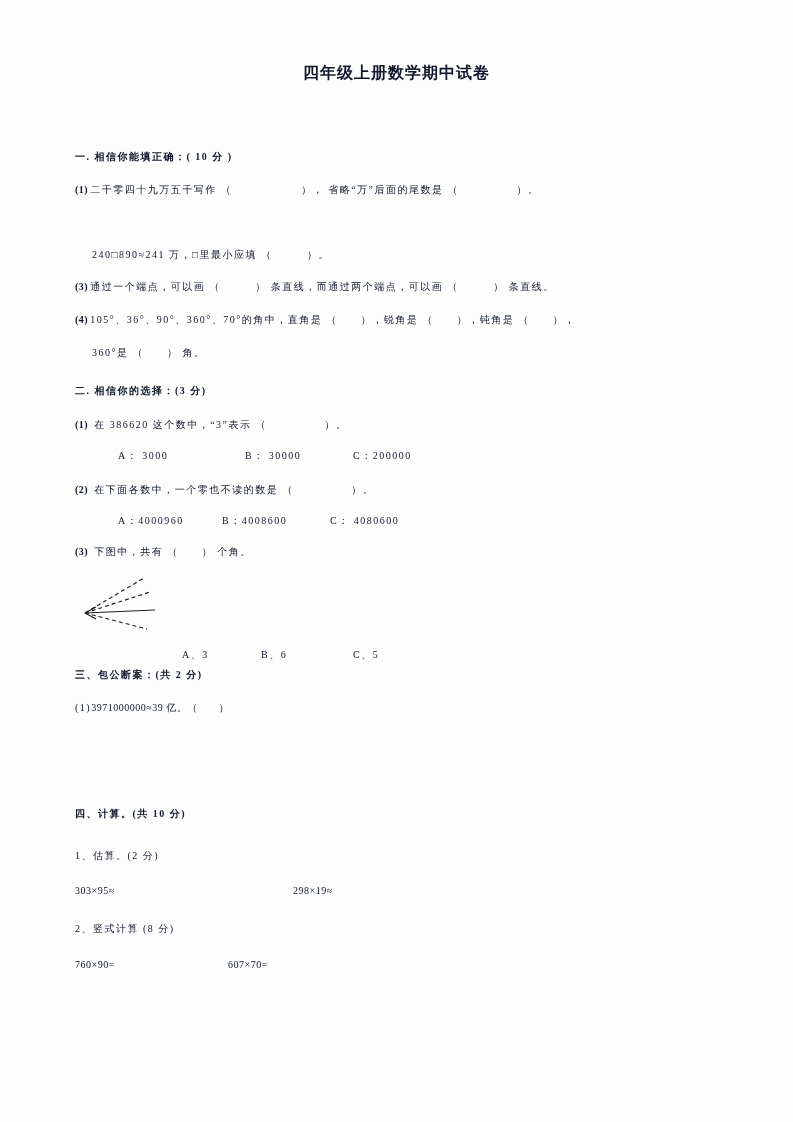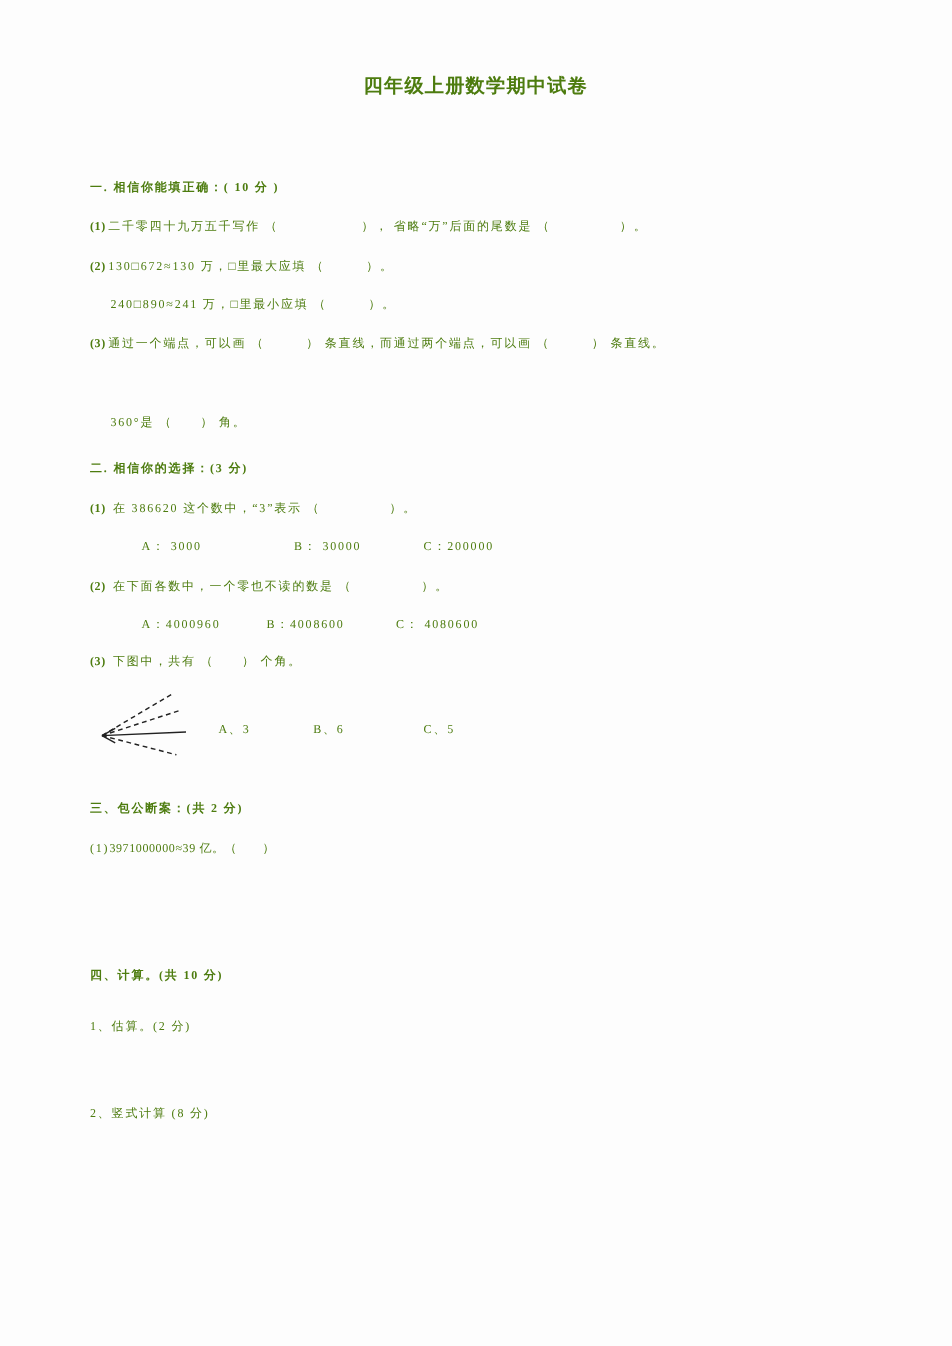--- a/index.html
+++ b/index.html
@@ -1,21 +1,21 @@
 <!DOCTYPE html>
 <html><head>
 <meta charset="utf-8">
 <style>
   html,body{margin:0;padding:0;background:#ffffff;}
   .page{
     position:relative;
     width:793px;height:1122px;
     background:#fdfdfd;
     font-family:"Liberation Serif","DejaVu Serif",serif;
-    color:#4d7c0f;
+    color:#0f172a;
     overflow:hidden;
   }
   .ln{
     position:absolute;
     left:75px;
     white-space:nowrap;
     font-size:10px;
     line-height:18px;
     letter-spacing:1.5px;
   }
@@ -38,30 +38,30 @@
 <div class="page">
 
   <div class="ln title" style="top:64px">四年级上册数学期中试卷</div>
 
   <div class="ln hd" style="top:148px">一. 相信你能填正确：( 10 分 )</div>
 
   <div class="ln" style="top:181px">
     <span class="num">(1)</span><span>二千零四十九万五千写作 （　　　　　　）， 省略“万”后面的尾数是 （　　　　　）。</span>
   </div>
 
-  <div class="ln" style="top:214px">
-    <span class="num">(2)</span><span>130□672≈130 万，□里最大应填 （　　　）。</span>
-  </div>
 
   <div class="ln indent" style="top:246px">240□890≈241 万，□里最小应填 （　　　）。</div>
 
   <div class="ln" style="top:278px">
     <span class="num">(3)</span><span>通过一个端点，可以画 （　　　） 条直线，而通过两个端点，可以画 （　　　） 条直线。</span>
   </div>
 
+  <div class="ln" style="top:311px">
+    <span class="num">(4)</span><span>105°、36°、90°、360°、70°的角中，直角是 （　　），锐角是 （　　），钝角是 （　　），</span>
+  </div>
 
   <div class="ln indent" style="top:344px">360°是 （　　） 角。</div>
 
   <div class="ln hd" style="top:382px">二. 相信你的选择：(3 分)</div>
 
   <div class="ln" style="top:416px">
     <span class="num">(1)</span> <span>在 386620 这个数中，“3”表示 （　　　　　）。</span>
   </div>
 
   <div class="ln row" style="top:447px">
@@ -86,35 +86,43 @@
 
   <svg class="fig" width="120" height="80" viewBox="0 0 120 80">
     <line x1="25" y1="48" x2="84" y2="13" stroke-dasharray="4 3"></line>
     <line x1="25" y1="48" x2="90" y2="27" stroke-dasharray="4 3"></line>
     <line x1="25" y1="48" x2="95" y2="45"></line>
     <line x1="25" y1="48" x2="87" y2="64" stroke-dasharray="4 3"></line>
     <line x1="25" y1="48" x2="36" y2="42"></line>
     <line x1="25" y1="48" x2="36" y2="54"></line>
   </svg>
 
-  <div class="ln row" style="top:600px">
+  <div class="ln row" style="top:646px">
     <span style="left:182px">A、3</span>
     <span style="left:261px">B、6</span>
     <span style="left:353px">C、5</span>
   </div>
 
   <div class="ln hd" style="top:666px">三、包公断案：(共 2 分)</div>
 
   <div class="ln" style="top:699px">
     <span>(1)</span><span class="math">3971000000≈39 亿。（　　）</span>
   </div>
 
 
   <div class="ln hd" style="top:805px">四、计算。(共 10 分)</div>
 
   <div class="ln" style="top:847px">1、估算。(2 分)</div>
 
+  <div class="ln row" style="top:882px">
+    <span class="math" style="left:75px">303×95≈</span>
+    <span class="math" style="left:293px">298×19≈</span>
+  </div>
 
   <div class="ln" style="top:920px">2、竖式计算 (8 分)</div>
 
+  <div class="ln row" style="top:956px">
+    <span class="math" style="left:75px">760×90=</span>
+    <span class="math" style="left:228px">607×70=</span>
+  </div>
 
 
 </div>
 
 </body></html>

